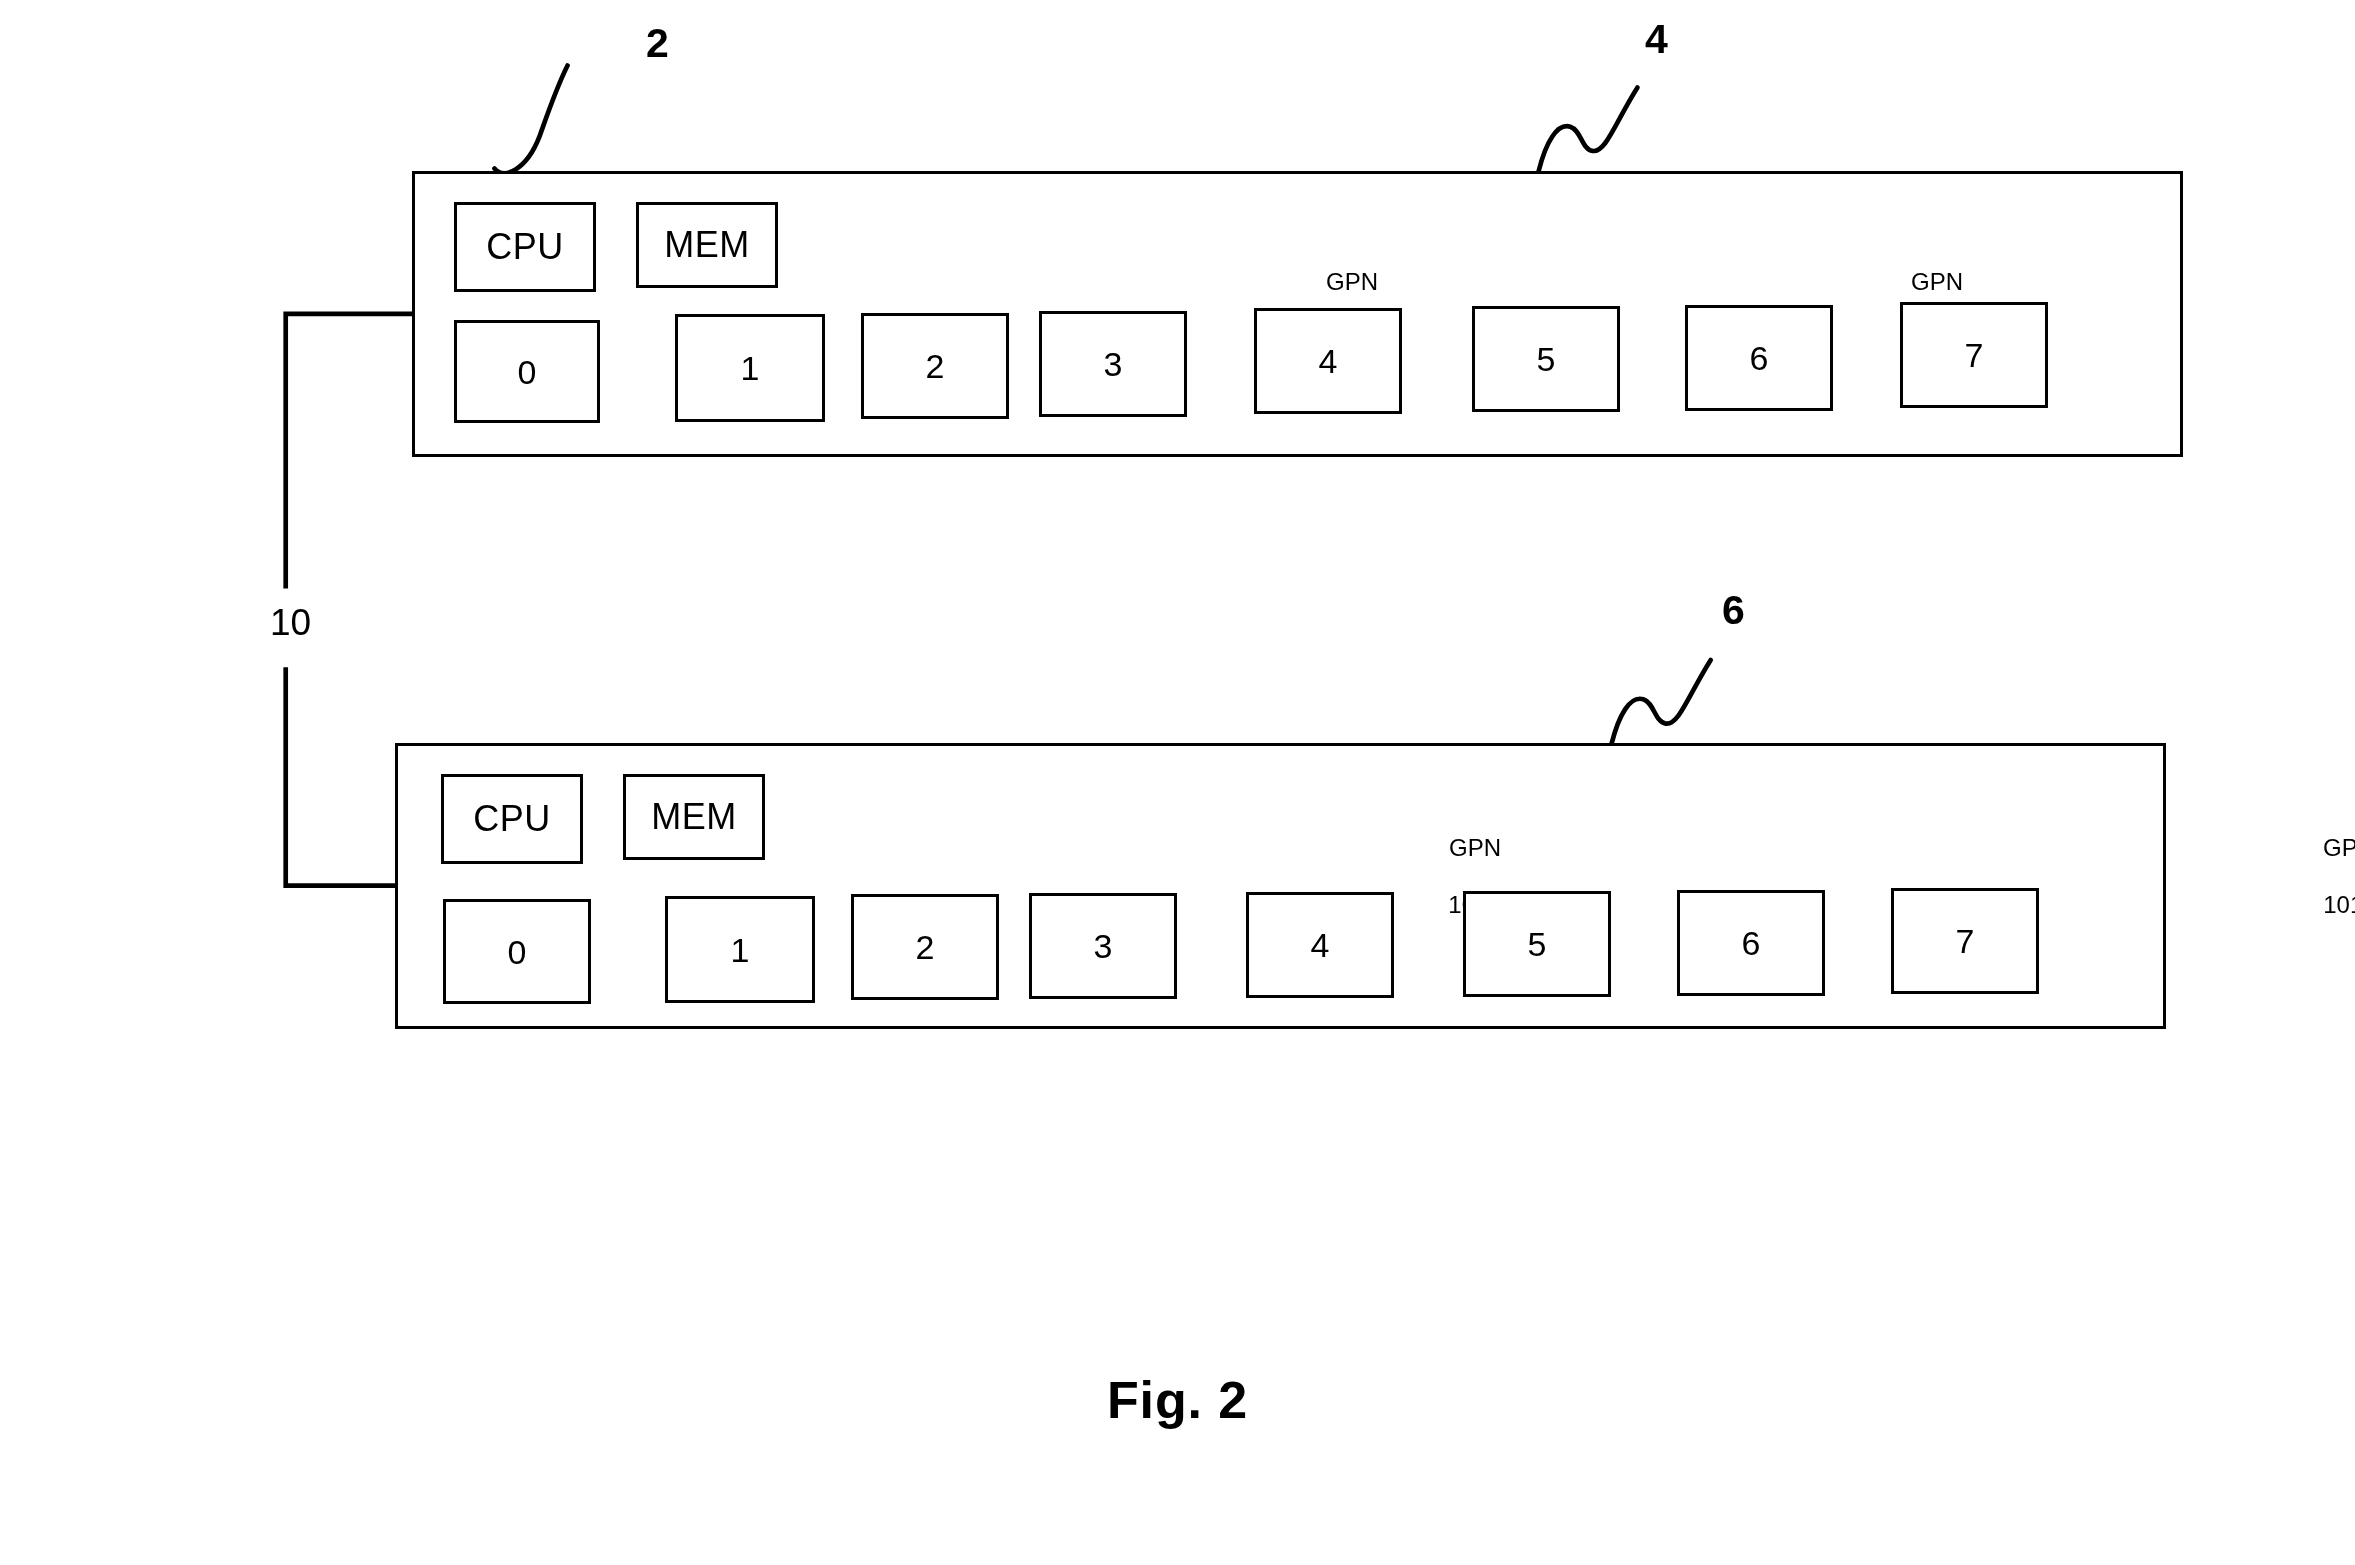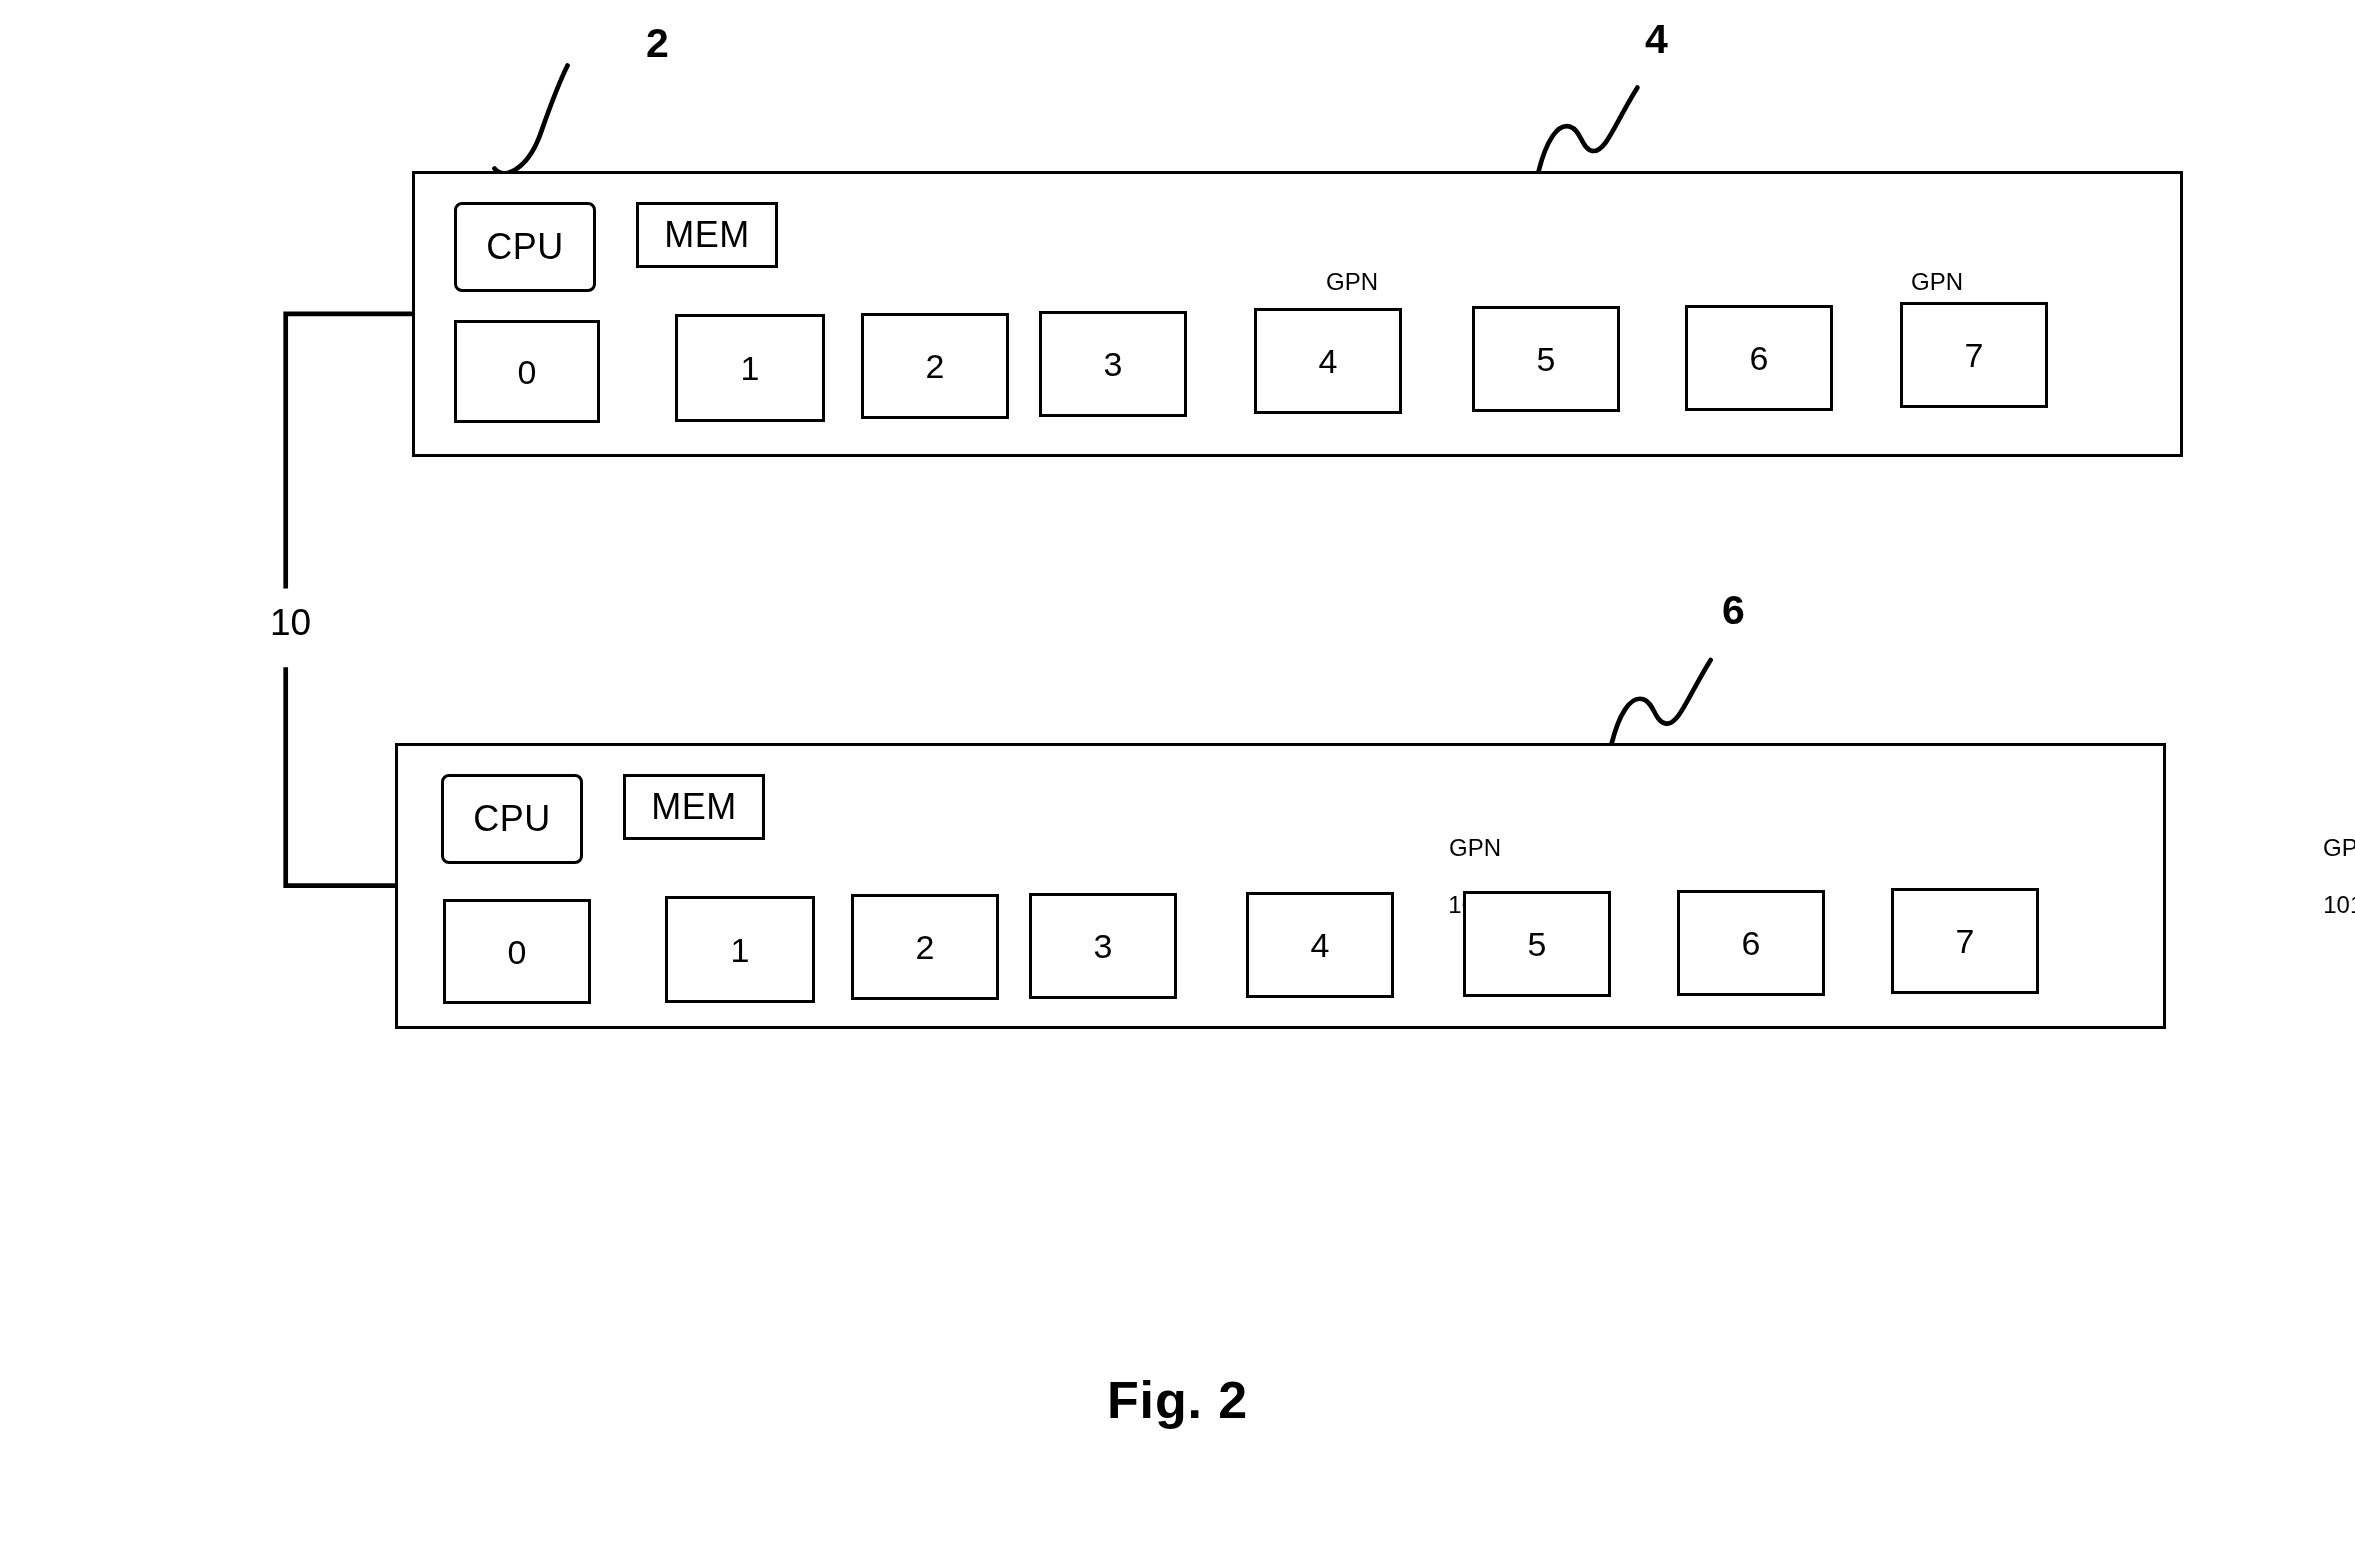--- a/index.html
+++ b/index.html
@@ -47,22 +47,22 @@
     border: 3.7px solid #000;
     background: #fff;
     box-sizing: border-box;
     display: flex;
     align-items: center;
     justify-content: center;
     font-size: 36px;
     letter-spacing: 0.5px;
     line-height: 1;
   }
-  .cpu-box { width: 142px; height: 90px; border-radius: 8px; }
-  .mem-box { width: 142px; height: 66px; }
+  .cpu-box { width: 142px; height: 90px; }
+  .mem-box { width: 142px; height: 86px; }
 
   #node-panel-1 .cpu-box { left: 39px; top: 28px; }
   #node-panel-1 .mem-box { left: 221px; top: 28px; }
   #node-panel-2 .cpu-box { left: 43px; top: 28px; }
   #node-panel-2 .mem-box { left: 225px; top: 28px; }
 
   
   .gpn-label {
     position: absolute;
     font-size: 24px;

